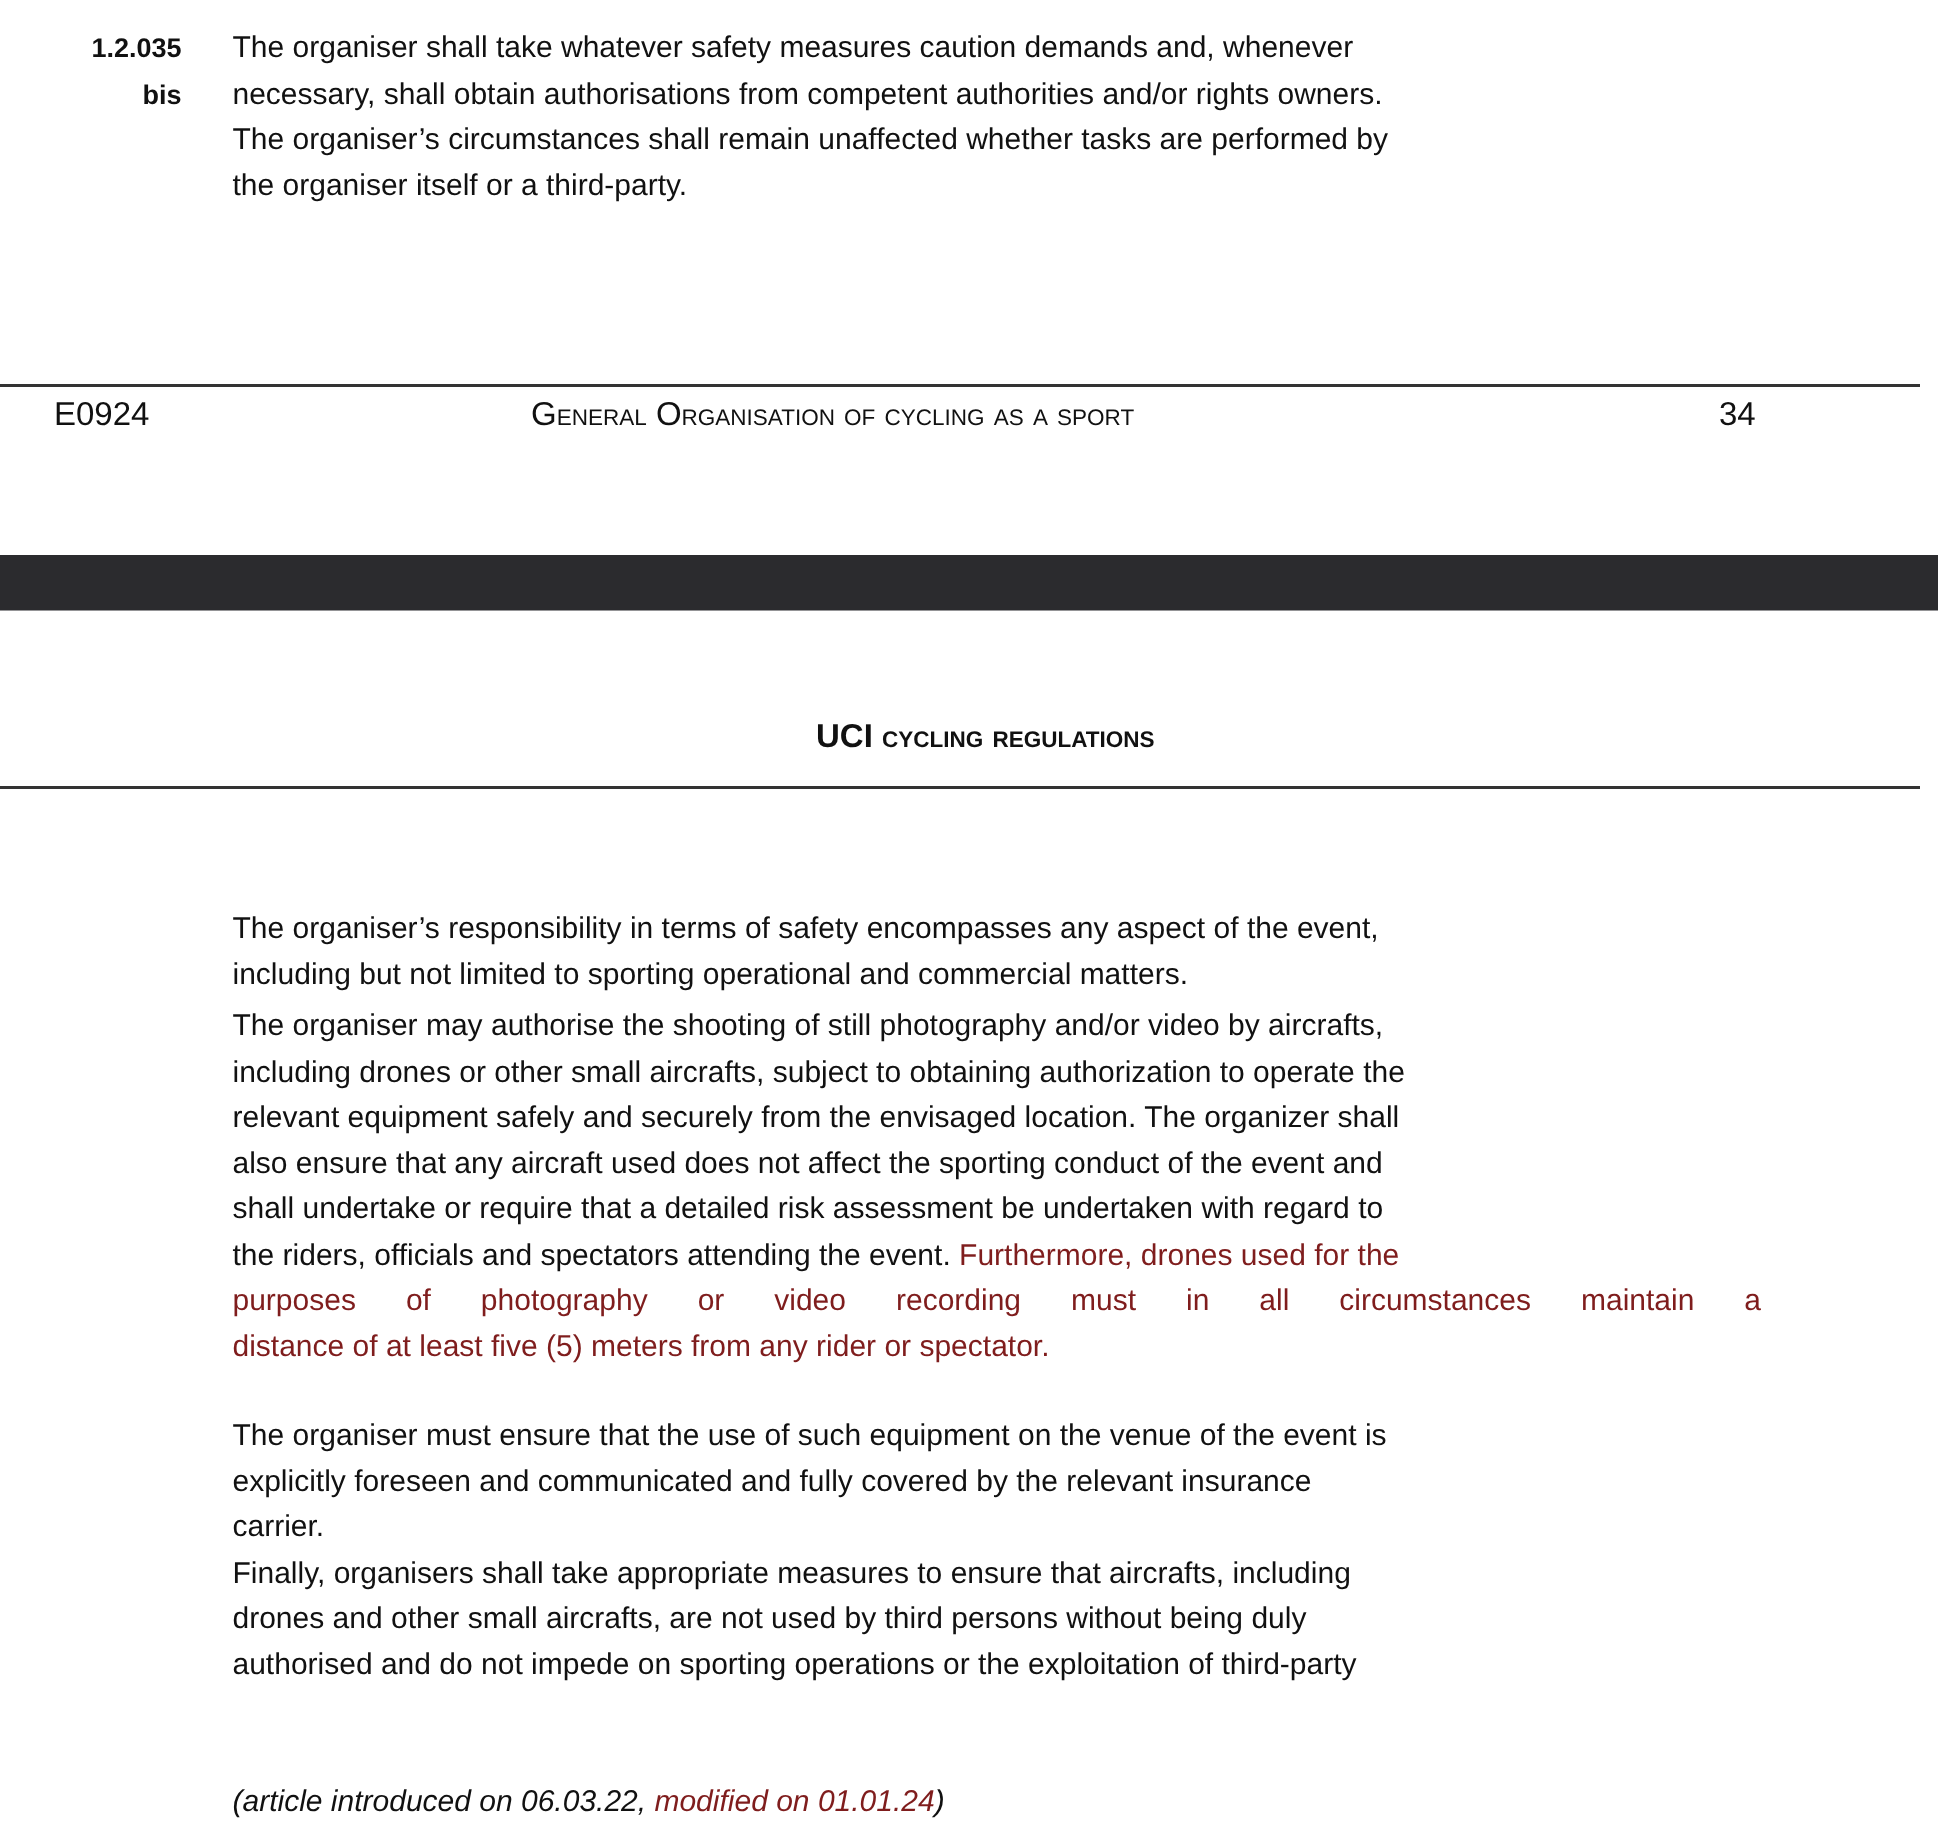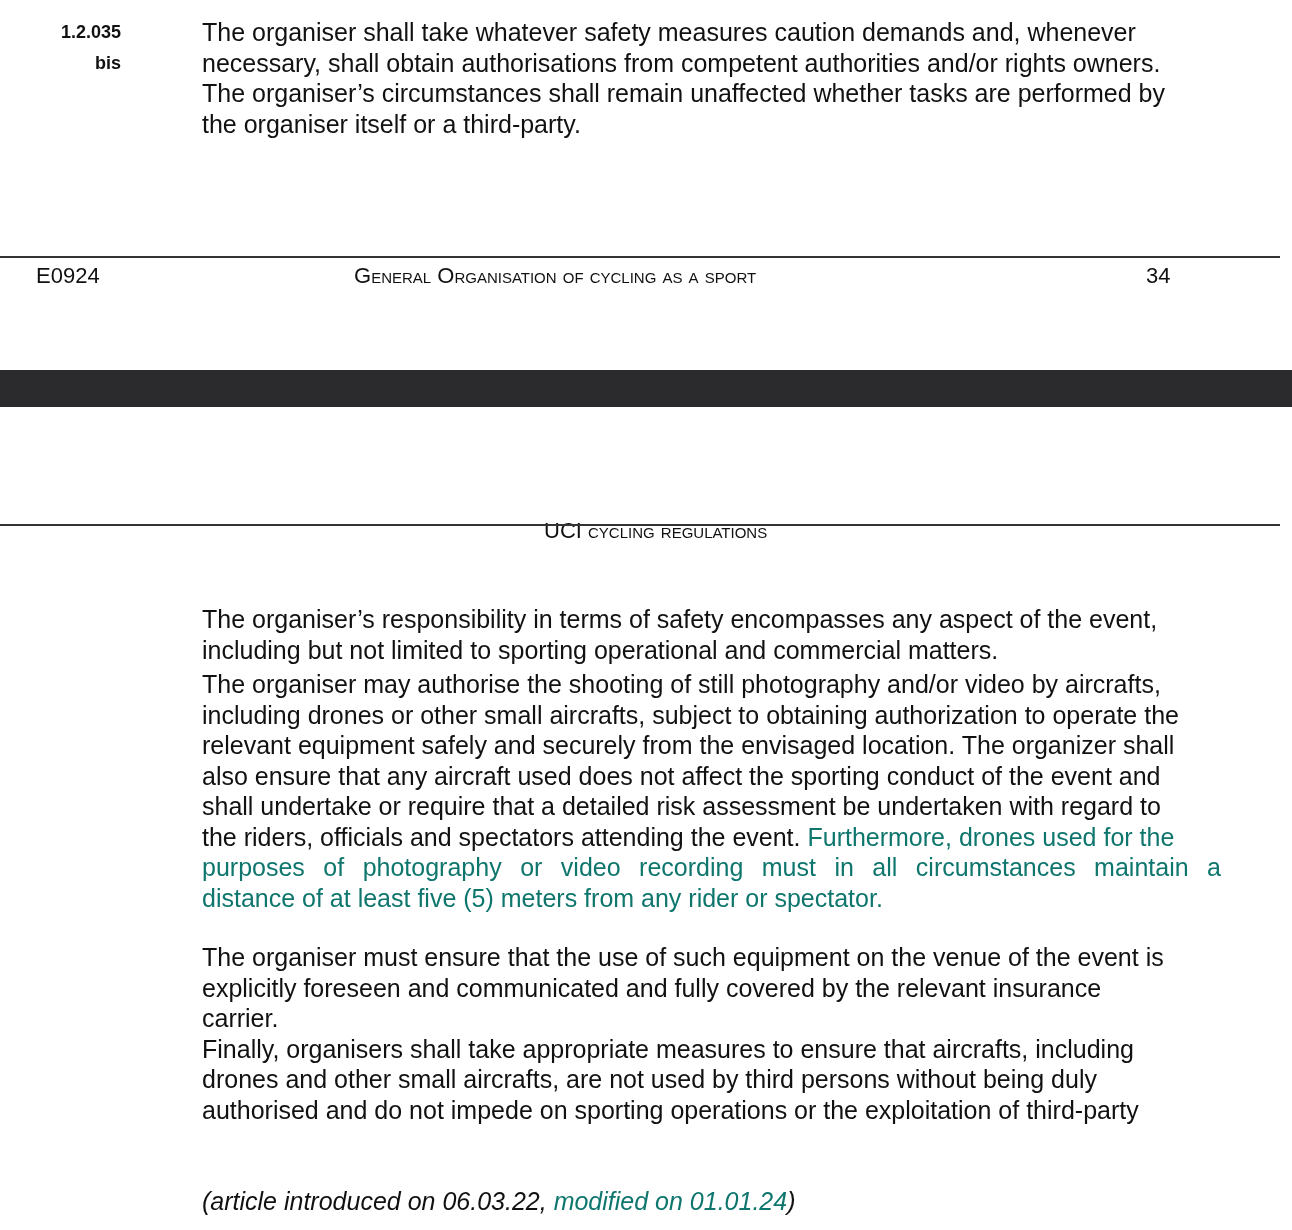--- a/index.html
+++ b/index.html
@@ -1,28 +1,28 @@
 <!DOCTYPE html>
 <html><head>
   <meta charset="utf-8">
   <style>
     html, body { margin: 0; padding: 0; background: #ffffff; }
     body {
       width: 1292px; height: 1230px; position: relative; overflow: hidden;
       font-family: "Liberation Sans", sans-serif; color: #111111;
     }
     .abs { position: absolute; }
-    .txt { font-size: 25px; line-height: 30.5px; white-space: nowrap; margin-left: 47px; }
+    .txt { font-size: 20px; line-height: 30.5px; white-space: nowrap; }
     .art-num { left: 0; width: 121px; text-align: right; font-weight: bold; font-size: 18px; line-height: 30.5px; top: 17px; }
     .body-block { left: 155px; }
     .rule { left: 0; width: 1280px; height: 2px; background: #333333; }
     .footer-row { top: 262px; font-size: 22px; line-height: 28px; }
     .sc { font-variant: small-caps; }
     .dark-band { left: 0; top: 370px; width: 1292px; height: 37px; background: #2b2b2e; }
-    .red { color: #0f766e; }
+    .red { color: #7f1d1d; }
     .justify-line { display: block; width: 1019px; text-align: justify; text-align-last: justify; }
     .line { display: block; }
     .italic { font-style: italic; }
   </style>
 </head>
 <body>
 
 <div class="abs art-num">
   <span class="line">1.2.035</span>
   <span class="line">bis</span>
@@ -34,21 +34,21 @@
   <span class="line">the organiser itself or a third-party.</span>
 </div>
 
 <div class="abs rule" style="top:256px;"></div>
 <div class="abs footer-row" style="left:36px;">E0924</div>
 <div class="abs footer-row" style="left:354px;"><span>G</span><span class="sc">eneral </span><span>O</span><span class="sc">rganisation of cycling as a sport</span></div>
 <div class="abs footer-row" style="left:1146px;">34</div>
 
 <div class="abs dark-band"></div>
 
-<div class="abs" style="top:518px; left:544px; font-weight:normal; font-size:22px; line-height:26px; white-space:nowrap;"><span>UCI</span><span class="sc" style="font-size:22px;"> cycling regulations</span></div>
+<div class="abs" style="top:478px; left:544px; font-weight:bold; font-size:22px; line-height:26px; white-space:nowrap;"><span>UCI</span><span class="sc" style="font-size:22px;"> cycling regulations</span></div>
 <div class="abs rule" style="top:524px;"></div>
 
 <div class="abs body-block txt" style="top:604px;">
   <span class="line">The organiser’s responsibility in terms of safety encompasses any aspect of the event,</span>
   <span class="line">including but not limited to sporting operational and commercial matters.</span>
 </div>
 
 <div class="abs body-block txt" style="top:669px;">
   <span class="line">The organiser may authorise the shooting of still photography and/or video by aircrafts,</span>
   <span class="line">including drones or other small aircrafts, subject to obtaining authorization to operate the</span>

